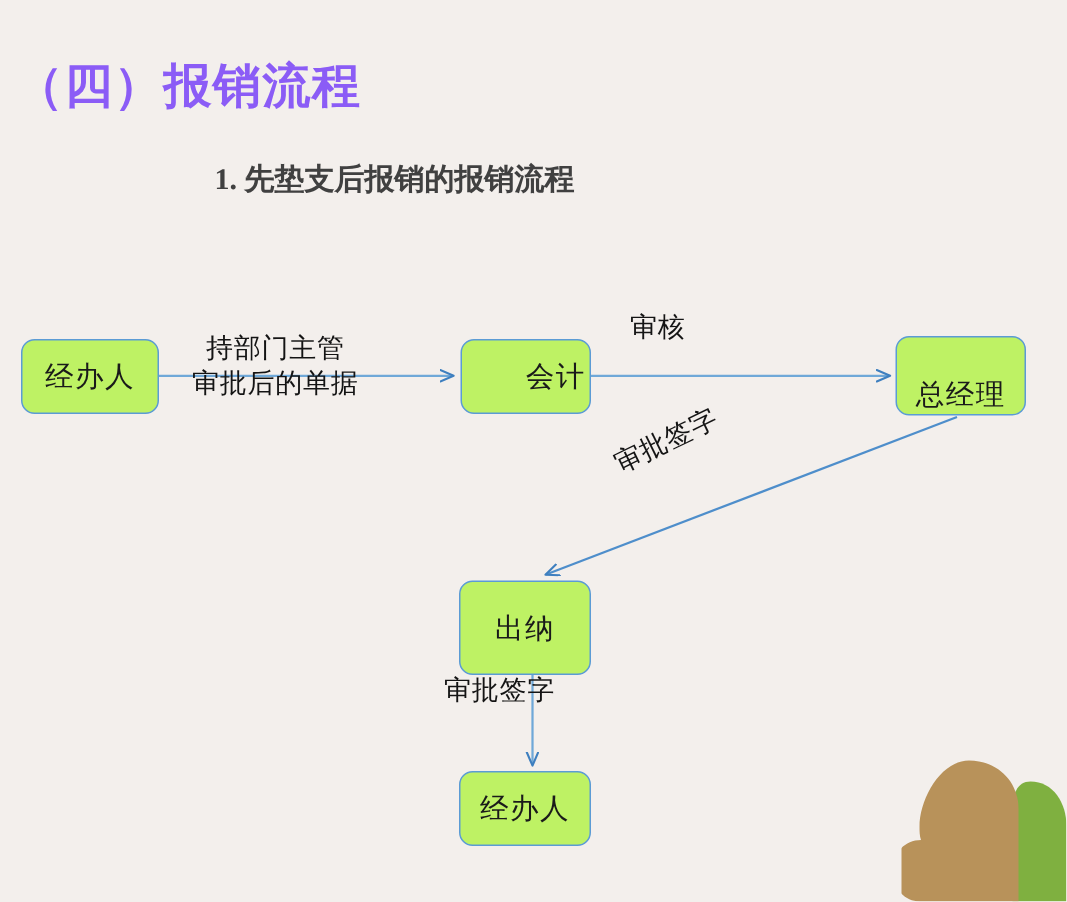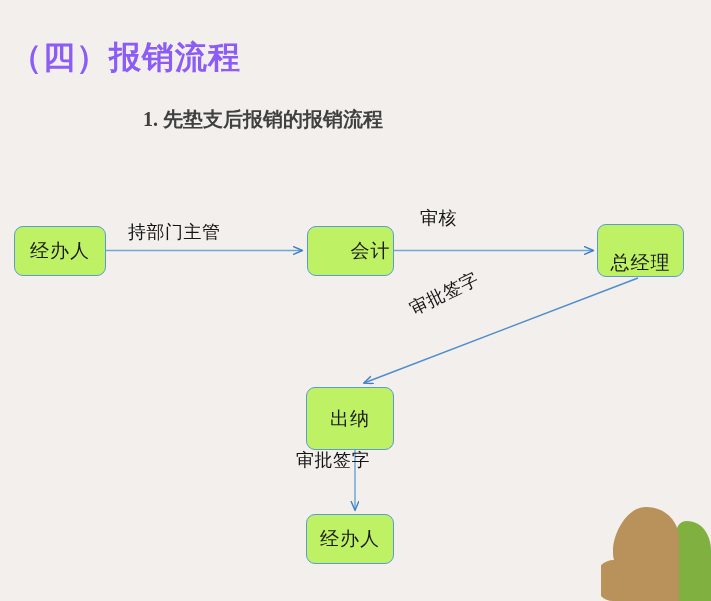--- a/index.html
+++ b/index.html
@@ -150,20 +150,21 @@
   <div class="node" id="node-cashier">
     <span>出纳</span>
   </div>
 
   <div class="node" id="node-handler2">
     <span>经办人</span>
   </div>
 
   <div class="edge-label" id="label-voucher">
     <div>持部门主管</div>
+    <div>审批后的单据</div>
   </div>
 
   <div class="edge-label" id="label-review">审核</div>
 
   <div class="edge-label" id="label-approve">审批签字</div>
 
   <div class="edge-label" id="label-pay">审批签字</div>
 
   <svg id="corner-decor" viewBox="0 0 110 110" xmlns="http://www.w3.org/2000/svg">
     <path d="M86,30 C101,30 110,44 110,60 L110,110 L74,110 L74,48 C74,37 78,30 86,30 Z" fill="#7FB040"></path>

